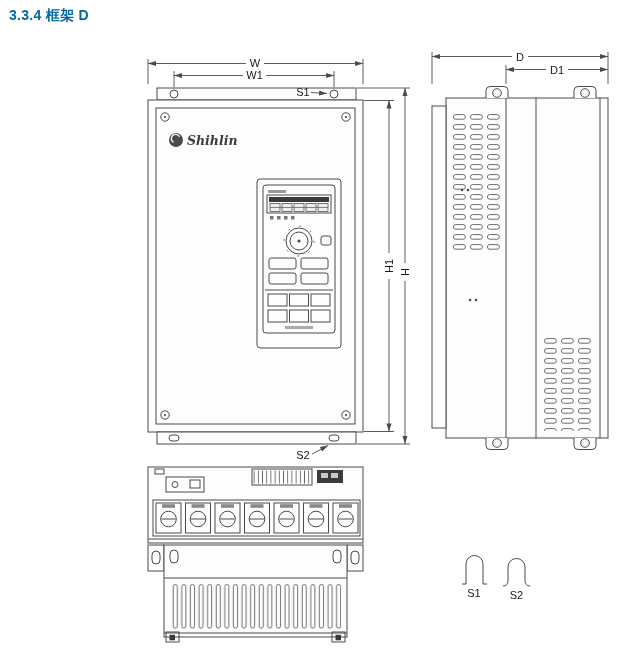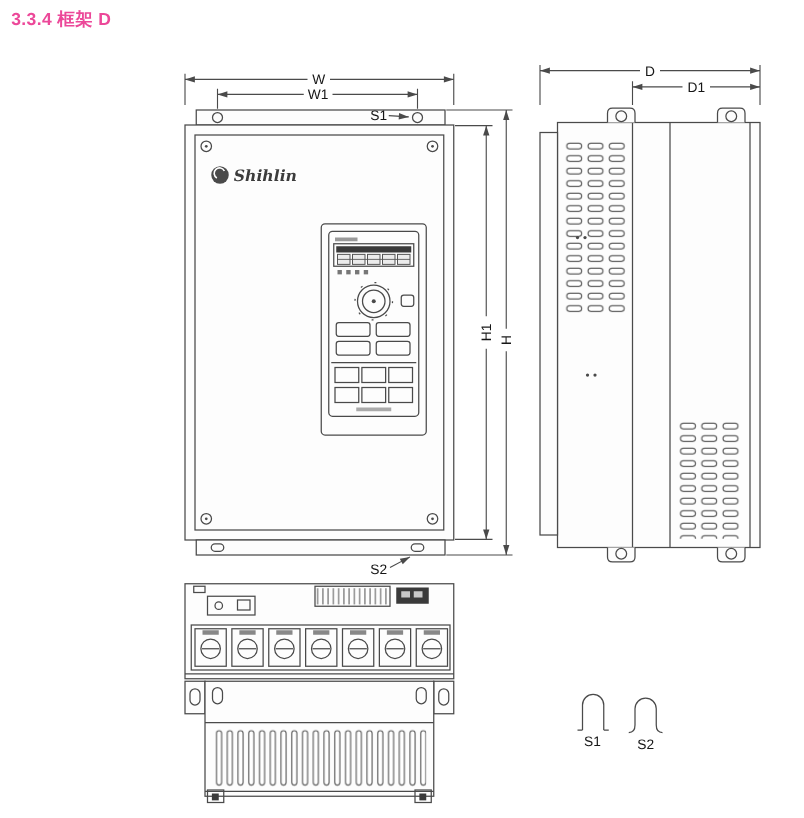--- a/index.html
+++ b/index.html
@@ -1,17 +1,17 @@
 <!DOCTYPE html>
 <html style="--line: #4a4a4a; --fill: #fdfdfd; --dark: #3a3a3a;"><head>
 <meta charset="utf-8">
 <style>
   html,body{margin:0;padding:0;background:#fff}
   .canvas{position:relative;width:643px;height:654px;background:#fff;font-family:"Liberation Sans",sans-serif;overflow:hidden}
-  .page-title{position:absolute;left:9px;top:7px;font-size:14px;font-weight:700;color:#ec4899;letter-spacing:.3px}
+  .page-title{position:absolute;left:9px;top:7px;font-size:14px;font-weight:700;color:#0369a1;letter-spacing:.3px}
   .drawing{position:absolute;left:0;top:0}
   .ln{fill:none;stroke:var(--line,#4a4a4a);stroke-width:1}
   .lnf{fill:var(--fill,#fdfdfd);stroke:var(--line,#4a4a4a);stroke-width:1}
   .dim{fill:none;stroke:var(--line,#4a4a4a);stroke-width:.9}
   .dimtxt{font-family:"Liberation Sans",sans-serif;font-size:11px;fill:#161616}
   .brand{font-family:"DejaVu Serif",serif;font-style:italic;font-weight:bold;font-size:12.5px;fill:#3c3c3c}
   .bg{fill:#fff;stroke:none}
   .dk{fill:var(--dark,#3a3a3a);stroke:none}
 </style>
 </head>

